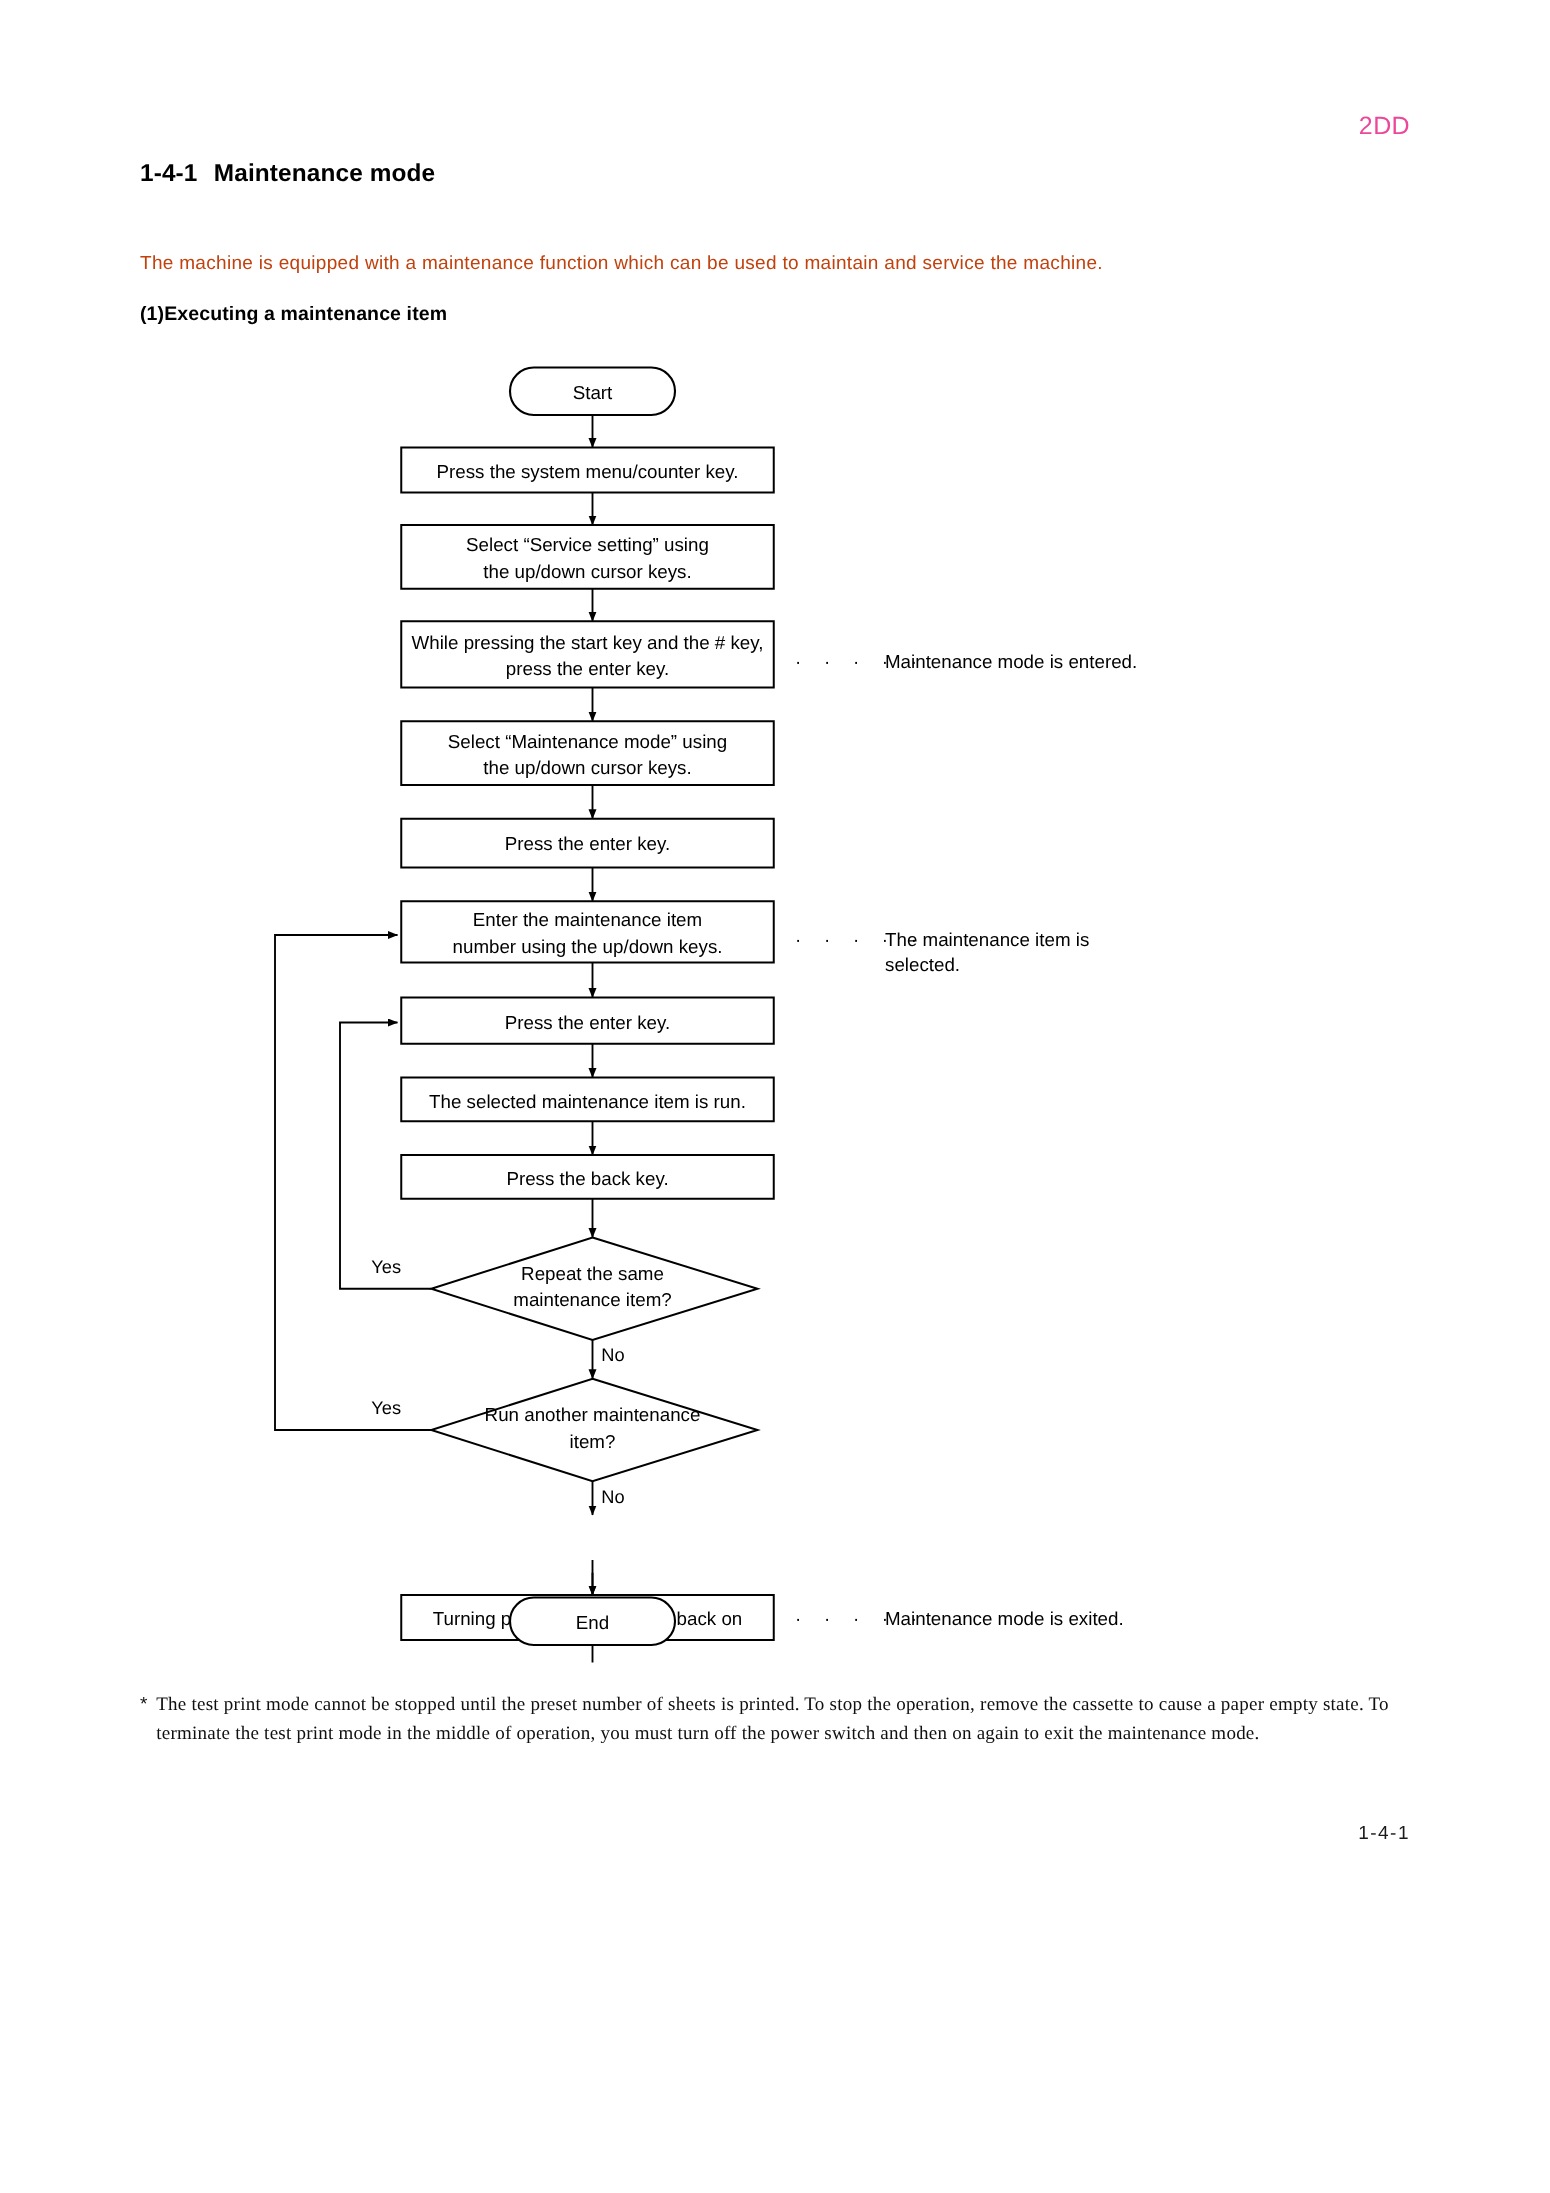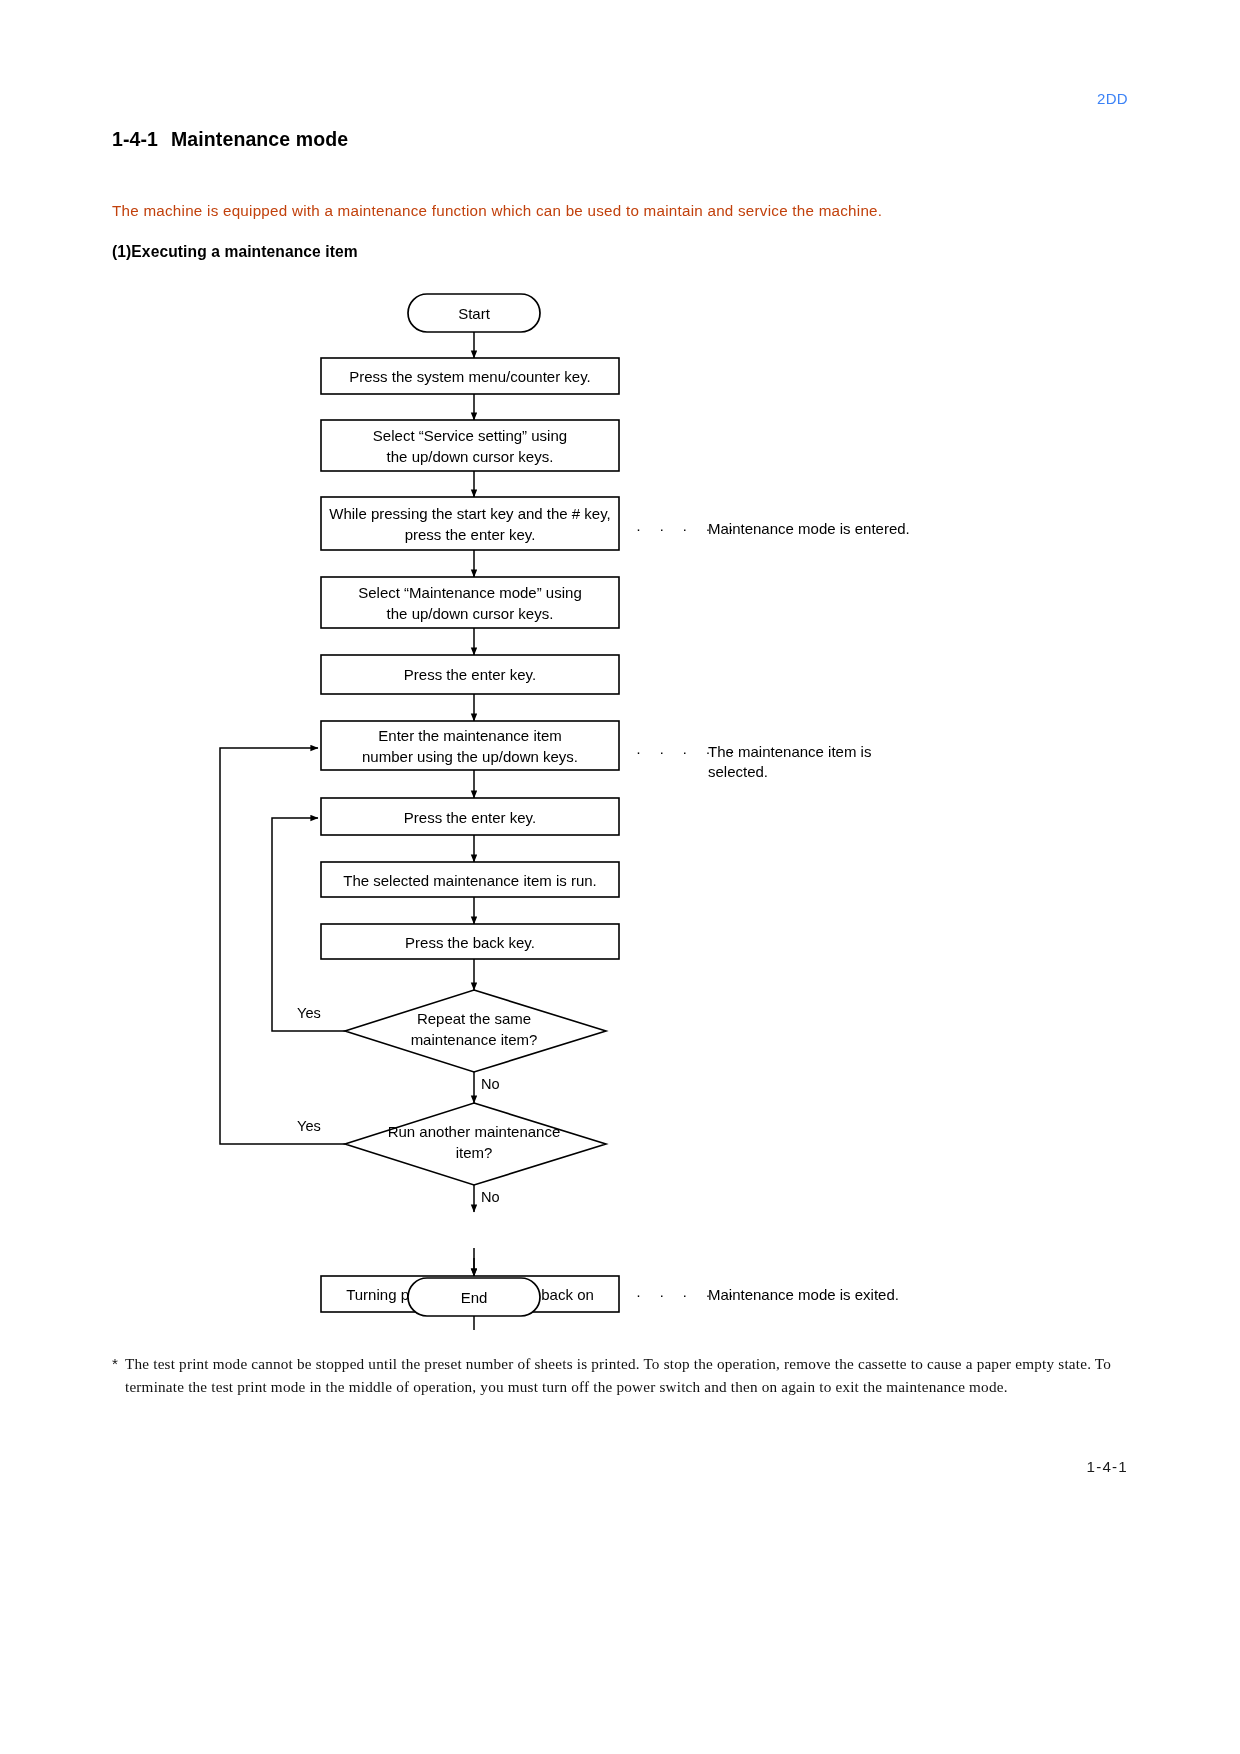--- a/index.html
+++ b/index.html
@@ -18,23 +18,23 @@
   .page {
     position: absolute;
     inset: 0;
     width: 1240px;
     height: 1754px;
   }
   .header-code {
     position: absolute;
     top: 90px;
     right: 112px;
-    font-size: 15px;
+    font-size: 20px;
     letter-spacing: 0.3px;
-    color: #3b82f6;
+    color: #ec4899;
   }
   .section-title {
     position: absolute;
     top: 128px;
     left: 112px;
     font-size: 19.5px;
     font-weight: bold;
     letter-spacing: 0.1px;
     color: #000;
   }

